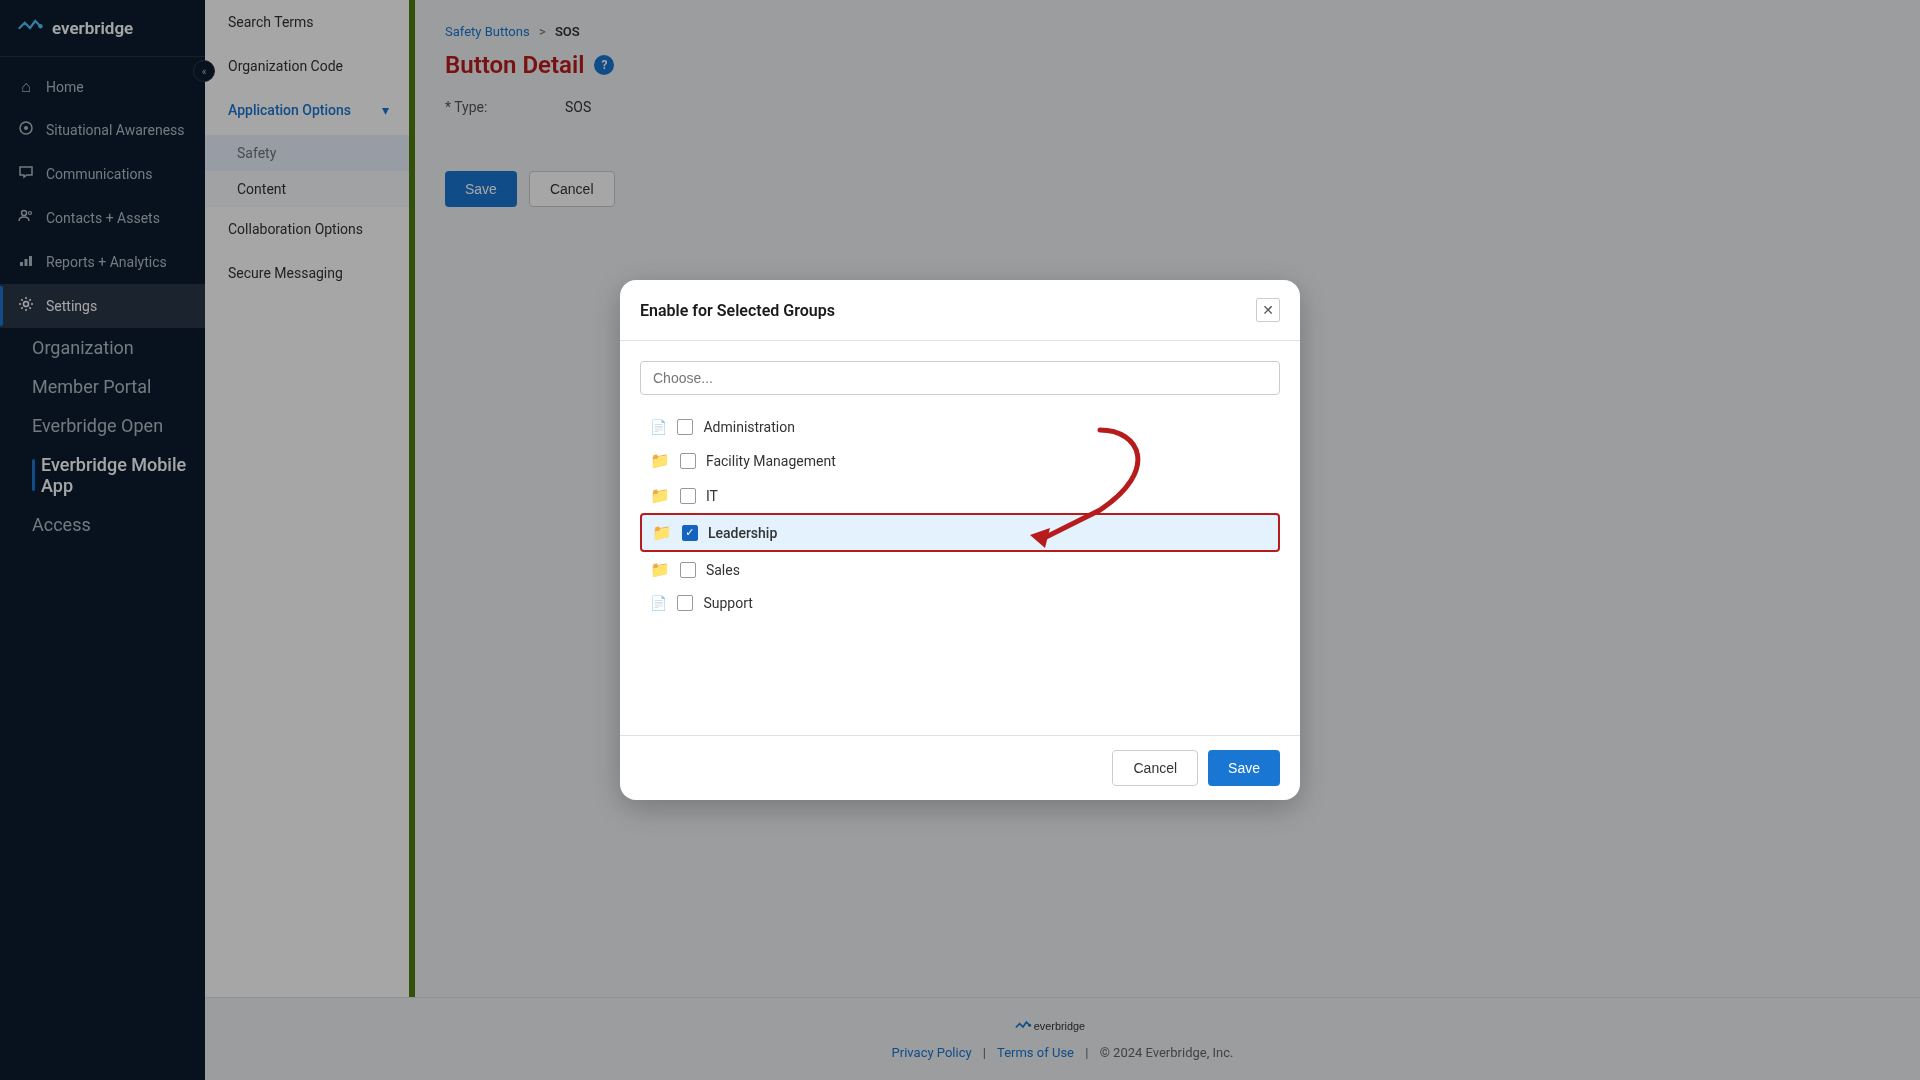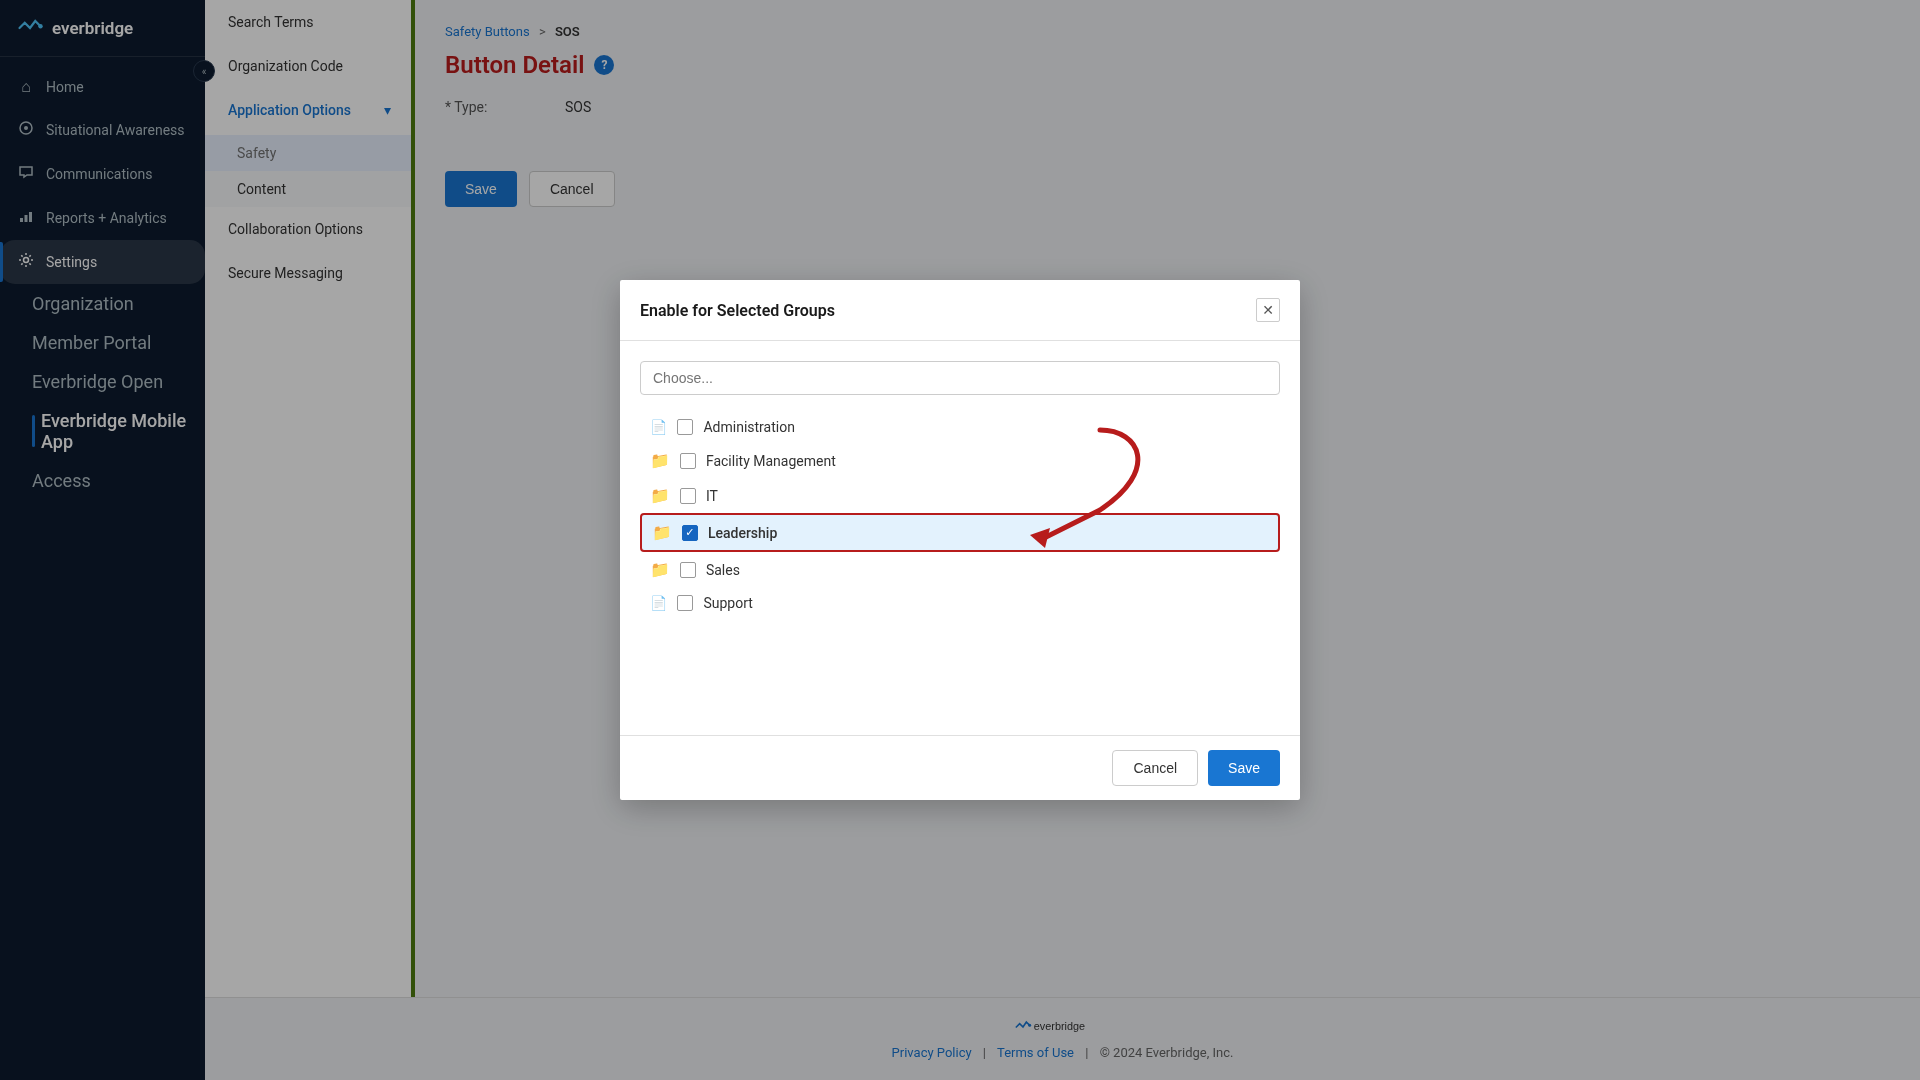--- a/index.html
+++ b/index.html
@@ -39,21 +39,21 @@
     .nav-item {
       display: flex;
       align-items: center;
       gap: 10px;
       padding: 12px 16px;
       cursor: pointer;
       color: #b0bec5;
       font-size: 14px;
       transition: background 0.15s;
     }
-    .nav-item.active { background: rgba(255,255,255,0.12); color: #fff; border-radius: 15px; }
+    .nav-item.active { background: rgba(255,255,255,0.12); color: #fff; }
     .nav-item .nav-icon { font-size: 16px; width: 20px; text-align: center; }
     .nav-item .active-bar {
       position: absolute;
       left: 0;
       width: 3px;
       height: 40px;
       background: #1976d2;
       border-radius: 0 2px 2px 0;
     }
     .nav-item.active { position: relative; }
@@ -94,21 +94,21 @@
       display: flex;
       flex-direction: column;
       height: 100%;
       overflow: hidden;
     }
 
     
     .settings-panel {
       width: 210px;
       background: #fff;
-      border-right: 4px solid #4d7c0f;
+      border-right: 6px solid #4d7c0f;
       flex-shrink: 0;
       display: flex;
       flex-direction: column;
     }
     .settings-nav-item {
       padding: 14px 20px;
       font-size: 14px;
       color: #333;
       cursor: pointer;
       border-left: 3px solid transparent;
@@ -234,21 +234,21 @@
       position: fixed;
       top: 0; left: 0; right: 0; bottom: 0;
       background: rgba(0,0,0,0.35);
       z-index: 100;
       display: flex;
       align-items: center;
       justify-content: center;
     }
     .modal {
       background: #fff;
-      border-radius: 2px;
+      border-radius: 16px;
       width: 680px;
       min-height: 520px;
       box-shadow: 0 8px 32px rgba(0,0,0,0.25);
       display: flex;
       flex-direction: column;
       position: relative;
     }
     .modal-header {
       padding: 18px 20px;
       border-bottom: 1px solid #e0e0e0;
@@ -374,20 +374,30 @@
       <span class="nav-icon">
         <svg width="16" height="16" viewBox="0 0 16 16" fill="none">
             <path d="M2 3h12v8H9l-3 2v-2H2z" stroke="#b0bec5" stroke-width="1.5" fill="none"></path>
           </svg>
       </span>
       <span>Communications</span>
     </div>
     <div class="nav-item">
       <span class="nav-icon">
         <svg width="16" height="16" viewBox="0 0 16 16" fill="none">
+            <circle cx="6" cy="5" r="2.5" stroke="#b0bec5" stroke-width="1.5"></circle>
+            <path d="M1 13c0-3 2-4 5-4s5 1 5 4" stroke="#b0bec5" stroke-width="1.5" fill="none"></path>
+            <circle cx="12" cy="5" r="1.5" stroke="#b0bec5" stroke-width="1.2"></circle>
+          </svg>
+      </span>
+      <span>Contacts + Assets</span>
+    </div>
+    <div class="nav-item">
+      <span class="nav-icon">
+        <svg width="16" height="16" viewBox="0 0 16 16" fill="none">
             <rect x="2" y="10" width="3" height="4" fill="#b0bec5"></rect>
             <rect x="6.5" y="7" width="3" height="7" fill="#b0bec5"></rect>
             <rect x="11" y="4" width="3" height="10" fill="#b0bec5"></rect>
           </svg>
       </span>
       <span>Reports + Analytics</span>
     </div>
     <div class="nav-item active">
       <div class="active-bar"></div>
       <span class="nav-icon">

